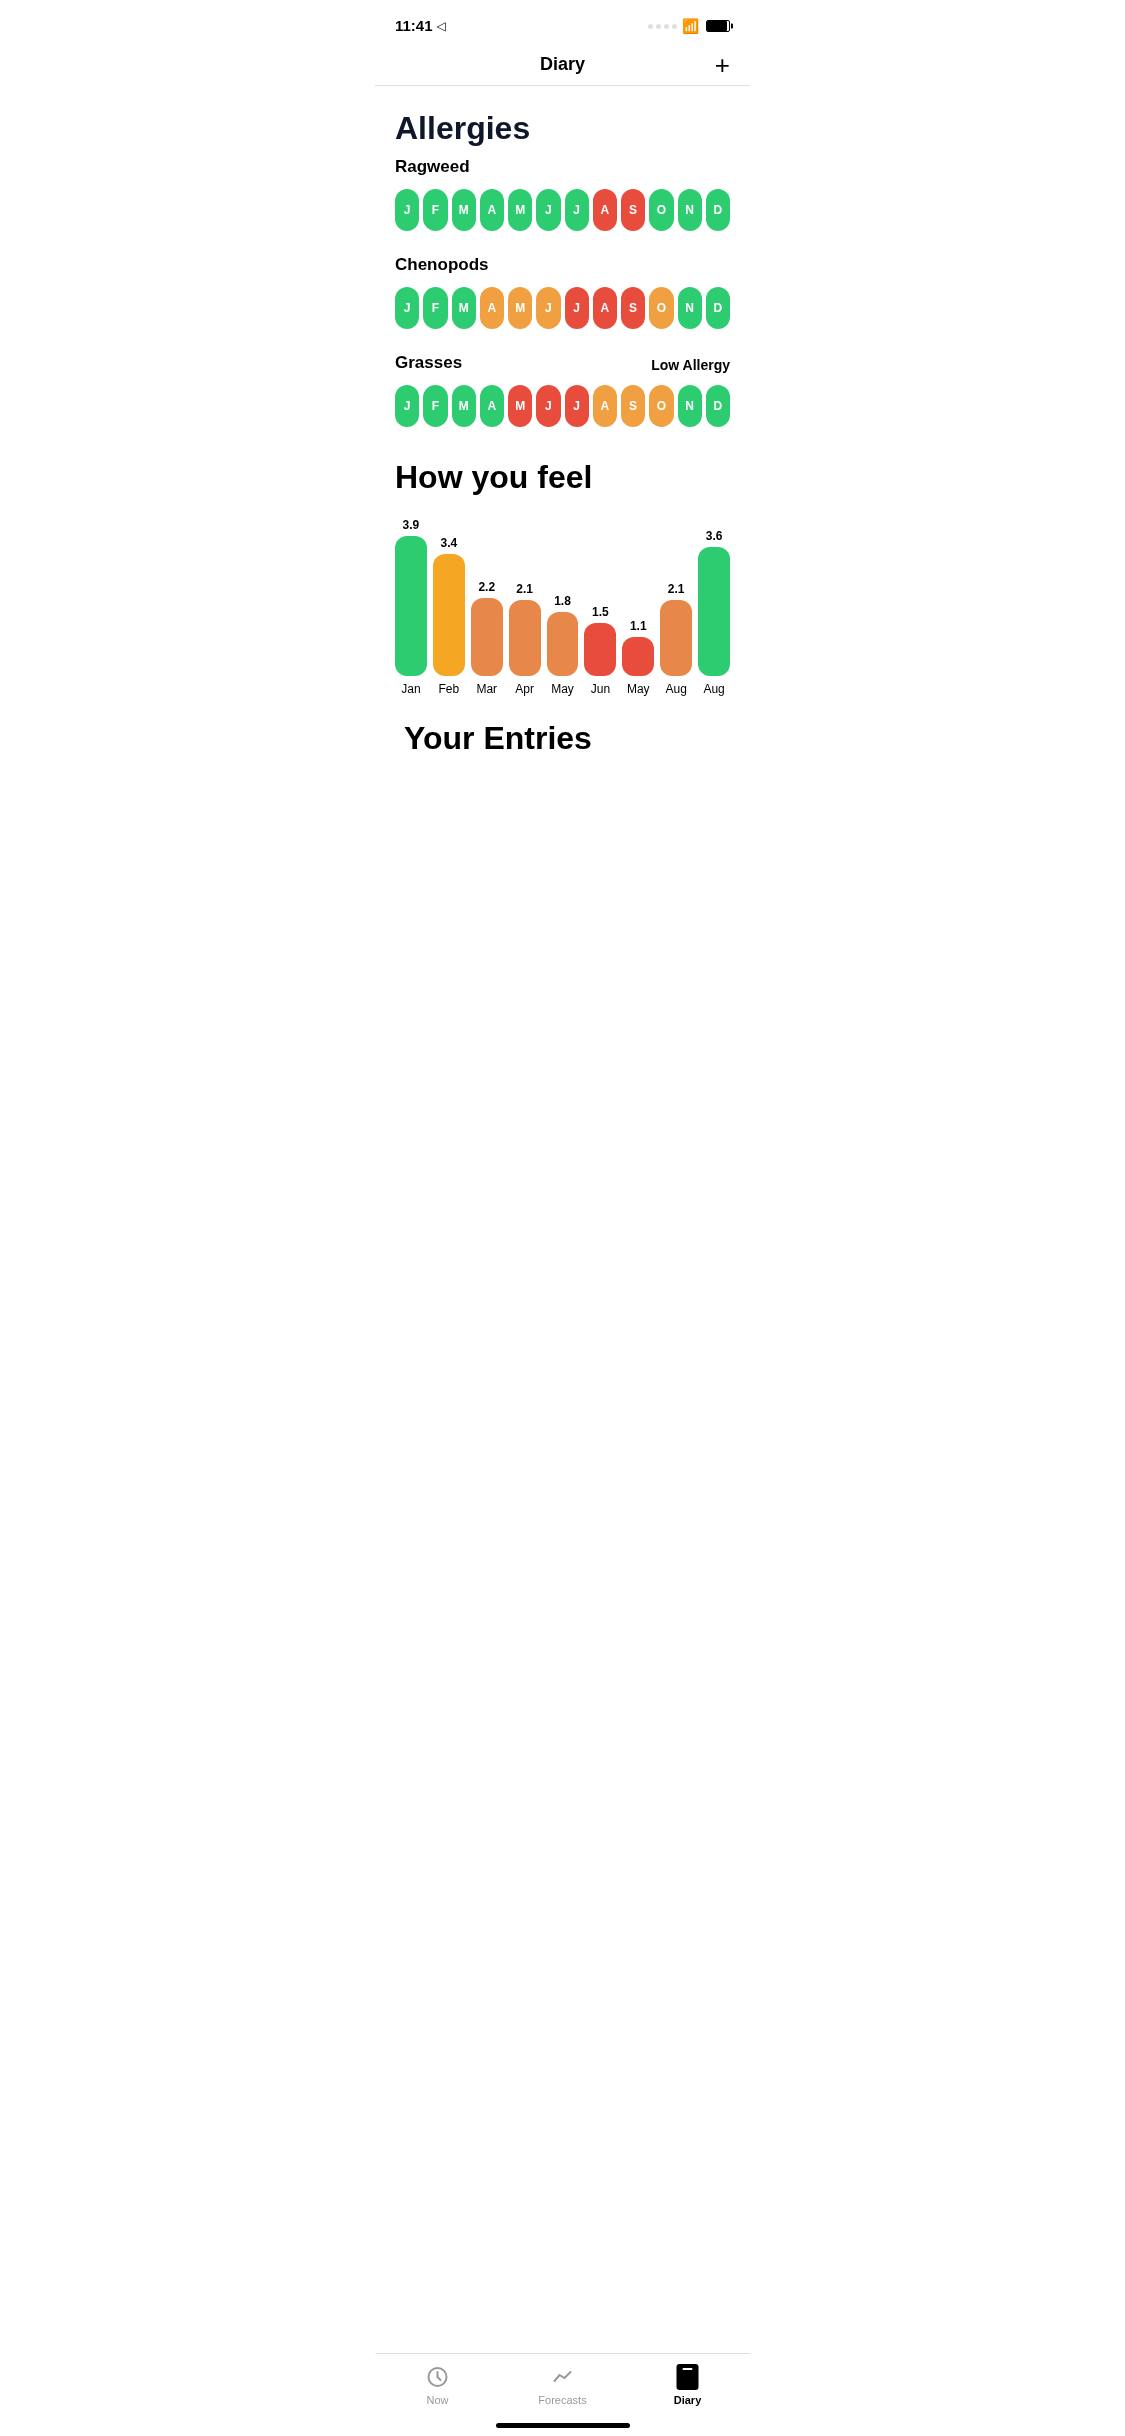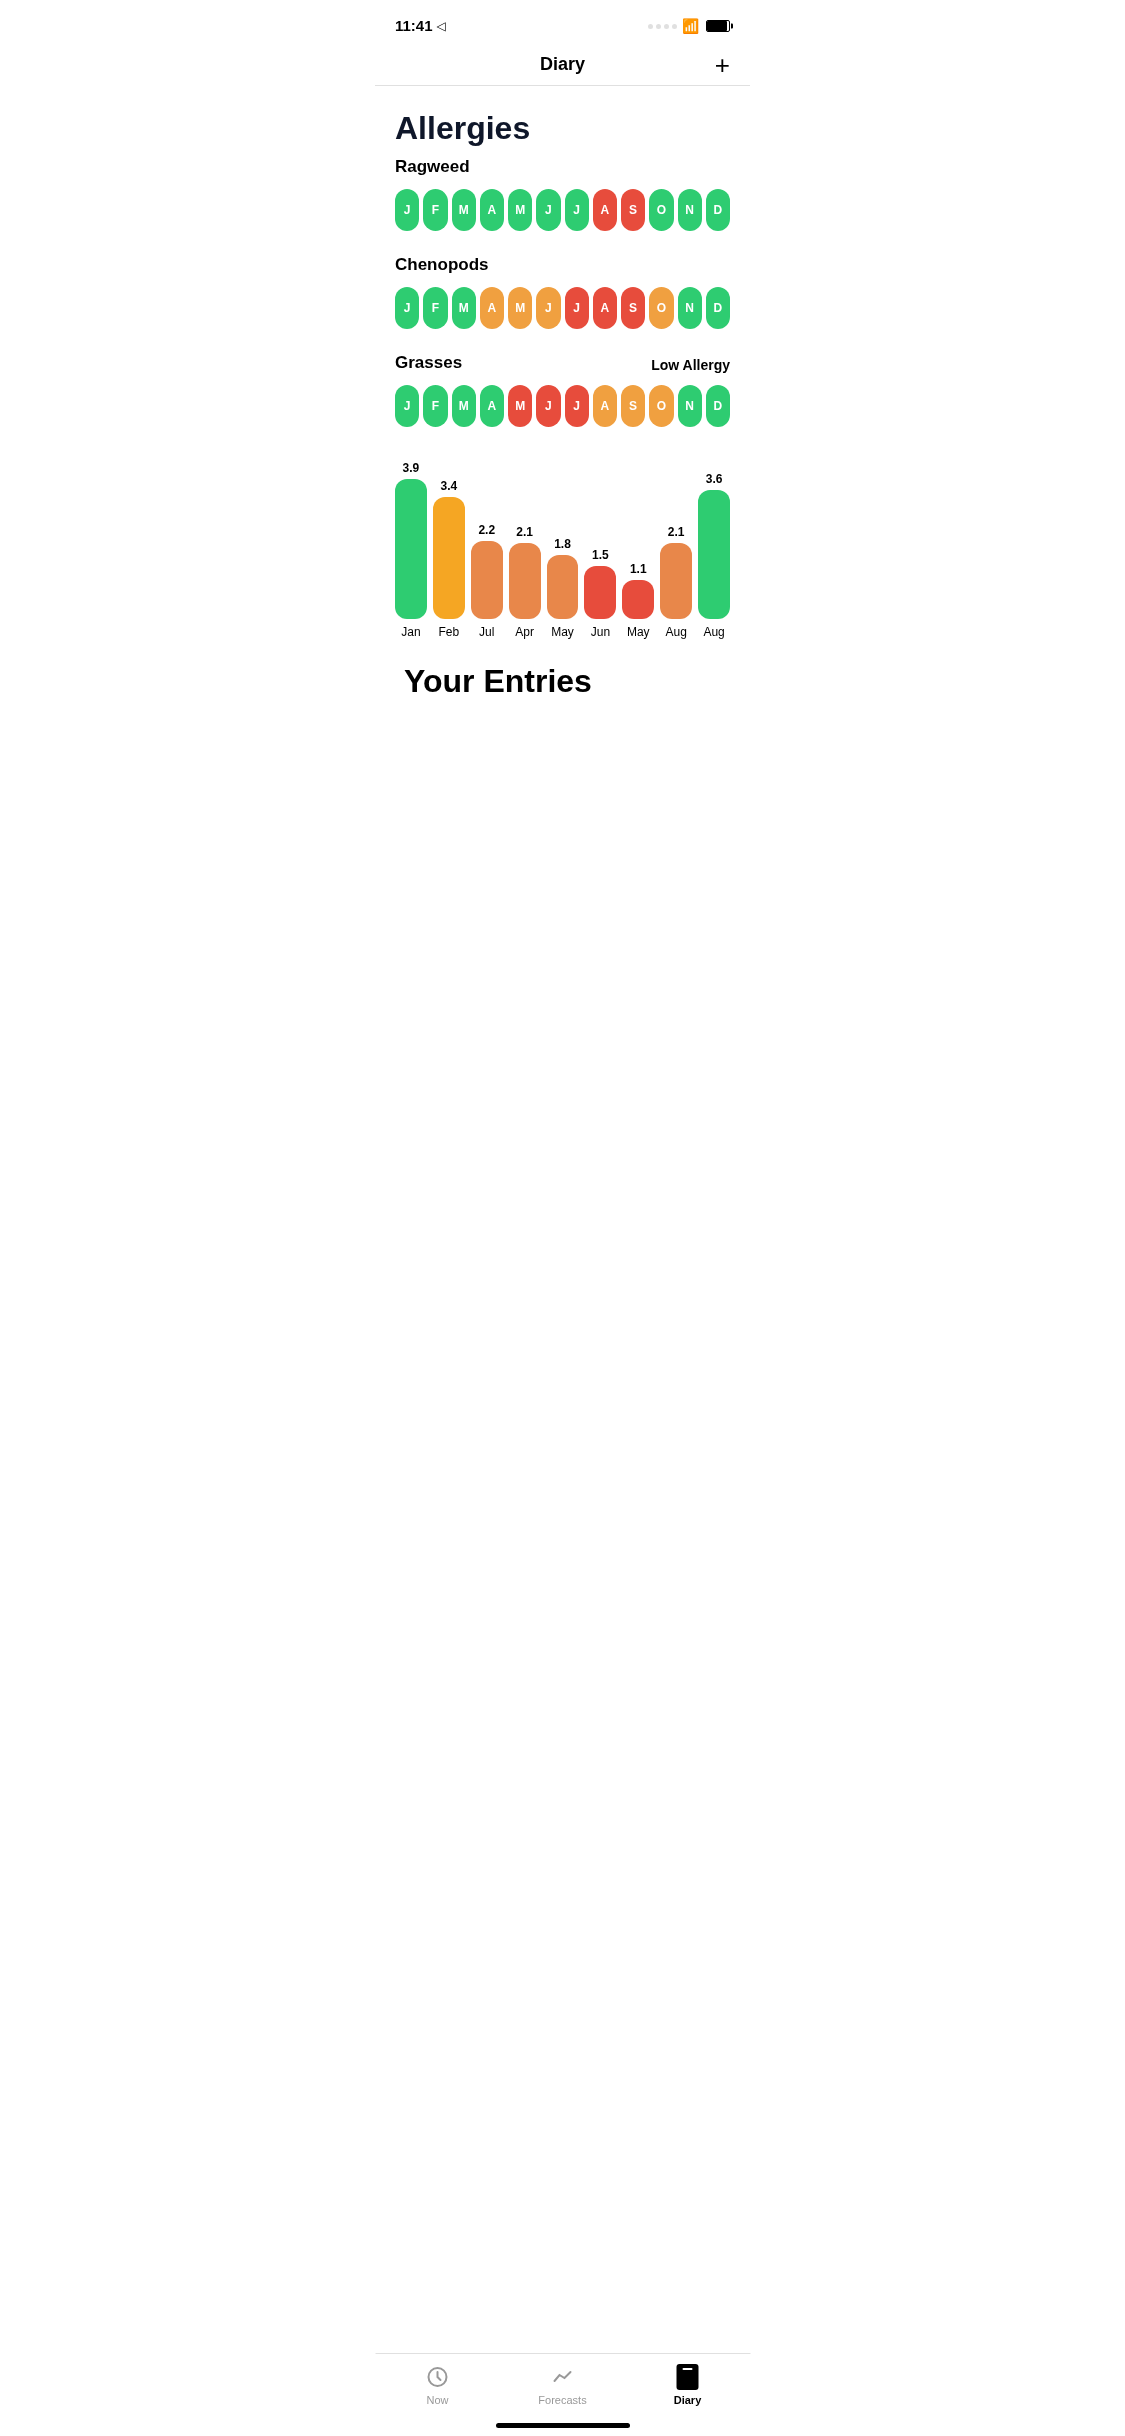--- a/index.html
+++ b/index.html
@@ -388,35 +388,36 @@
           <div class="month-pill" style="background: rgb(240, 160, 64);">A</div>
           <div class="month-pill" style="background: rgb(240, 160, 64);">S</div>
           <div class="month-pill" style="background: rgb(240, 160, 64);">O</div>
           <div class="month-pill" style="background: rgb(46, 204, 113);">N</div>
           <div class="month-pill" style="background: rgb(46, 204, 113);">D</div>
         </div>
       </div>
     </div>
 
   <div class="feel-section">
+    <h2 class="feel-title">How you feel</h2>
     <div class="bar-chart" id="bar-chart">
         <div class="bar-item">
           <div class="bar-value">3.9</div>
           <div class="bar-fill" style="height: 140px; background: rgb(46, 204, 113);"></div>
           <div class="bar-label">Jan</div>
         </div>
         <div class="bar-item">
           <div class="bar-value">3.4</div>
           <div class="bar-fill" style="height: 122px; background: rgb(245, 166, 35);"></div>
           <div class="bar-label">Feb</div>
         </div>
         <div class="bar-item">
           <div class="bar-value">2.2</div>
           <div class="bar-fill" style="height: 78px; background: rgb(232, 135, 74);"></div>
-          <div class="bar-label">Jul</div>
+          <div class="bar-label">Mar</div>
         </div>
         <div class="bar-item">
           <div class="bar-value">2.1</div>
           <div class="bar-fill" style="height: 76px; background: rgb(232, 135, 74);"></div>
           <div class="bar-label">Apr</div>
         </div>
         <div class="bar-item">
           <div class="bar-value">1.8</div>
           <div class="bar-fill" style="height: 64px; background: rgb(232, 135, 74);"></div>
           <div class="bar-label">May</div>

